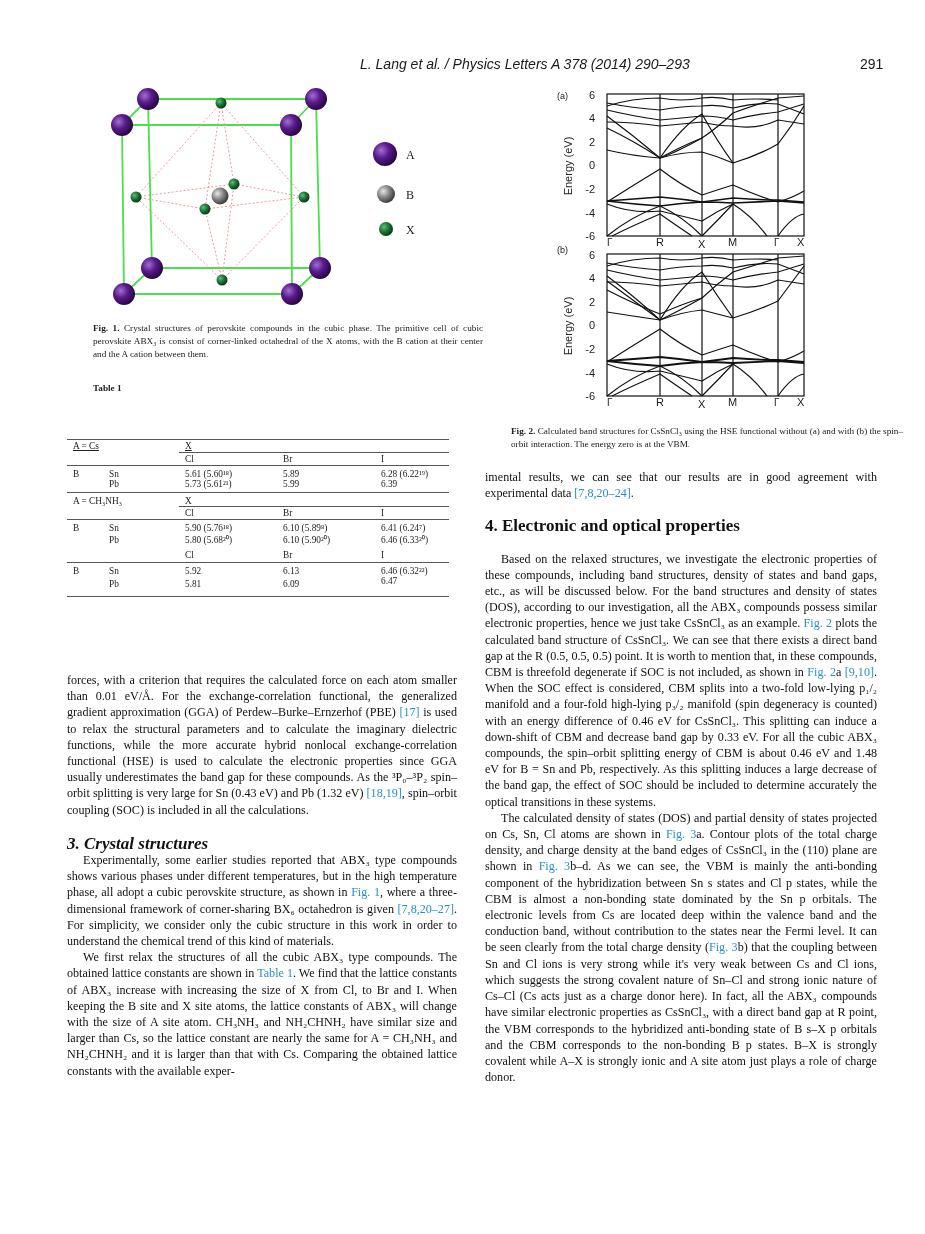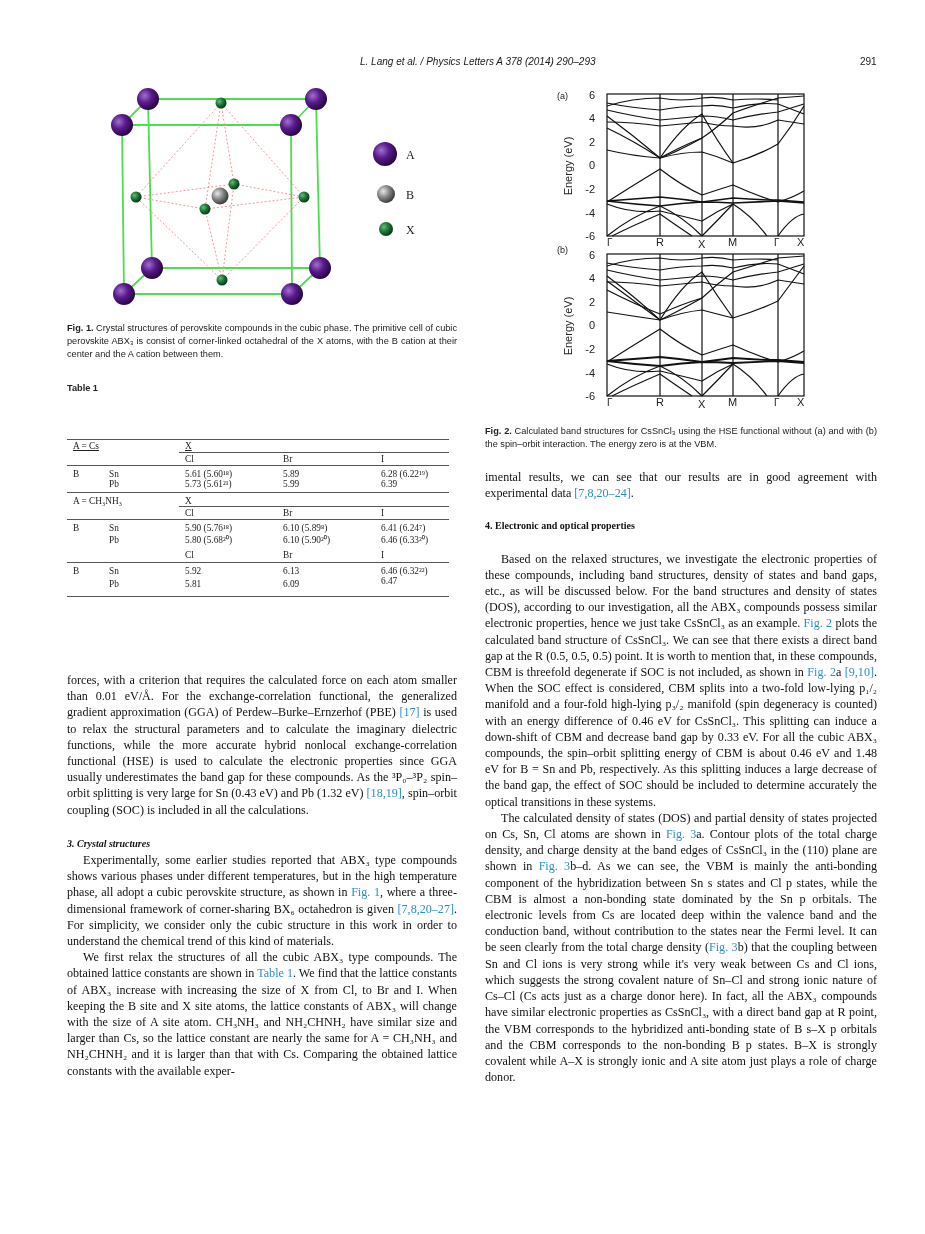--- a/index.html
+++ b/index.html
@@ -1,28 +1,28 @@
 <!DOCTYPE html>
 <html><head>
 <meta charset="utf-8">
 <style>
   * { box-sizing: border-box; margin: 0; padding: 0; }
   html, body { width: 925px; height: 1234px; background: #fff; }
   body { position: relative; font-family: "DejaVu Serif", serif; color: #1a1a1a; overflow: hidden; }
   .abs { position: absolute; }
-  .header { left: 0; top: 56px; width: 925px; height: 14px; font-size: 10px; font-family: "Liberation Sans", sans-serif; }
+  .header { left: 0; top: 56px; width: 925px; height: 14px; font-size: 14px; font-family: "Liberation Sans", sans-serif; }
   .header .running { position: absolute; left: 360px; font-style: italic; }
   .header .pageno { position: absolute; left: 860px; }
-  .caption { font-size: 9.2px; line-height: 13px; text-align: justify; font-family: Liberation Sans, sans-serif; color: #222; }
+  .caption { font-size: 9.2px; line-height: 13px; text-align: justify; font-family: Liberation Serif, serif; color: #222; margin-left: 26px; }
   .caption b { font-weight: bold; }
   .body-text { font-size: 12.1px; line-height: 16.2px; text-align: justify; font-family: "Liberation Serif", serif; color: #111; }
   .body-text p { text-indent: 16px; }
   .body-text p.noindent { text-indent: 0; }
   .link { color: #2b8fc7; }
-  h3.section { font-family: "Liberation Serif", serif; font-weight: bold; font-size: 10px; }
+  h3.section { font-family: "Liberation Serif", serif; font-weight: bold; font-size: 17px; }
   table.lattice { border-collapse: collapse; font-family: "Liberation Serif", serif; font-size: 9.3px; color: #222; width: 382px; }
   table.lattice td { padding: 0 4px 0 6px; height: 13px; vertical-align: middle; white-space: nowrap; }
   .rule-thick { border-top: 1.4px solid #555; text-decoration: underline; }
   .rule-thin { border-top: 0.8px solid #555; }
   svg text { font-family: "Liberation Sans", sans-serif; }
 </style>
 </head>
 <body>
 
 <div class="abs header">

